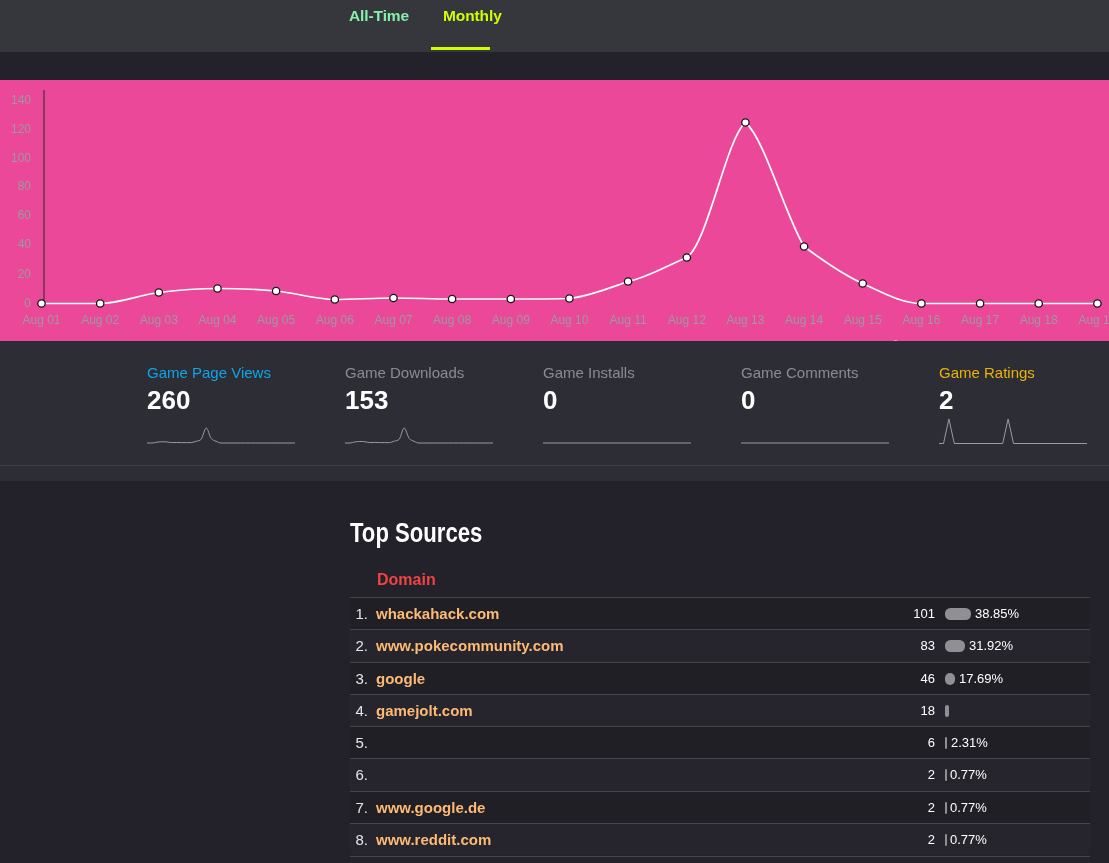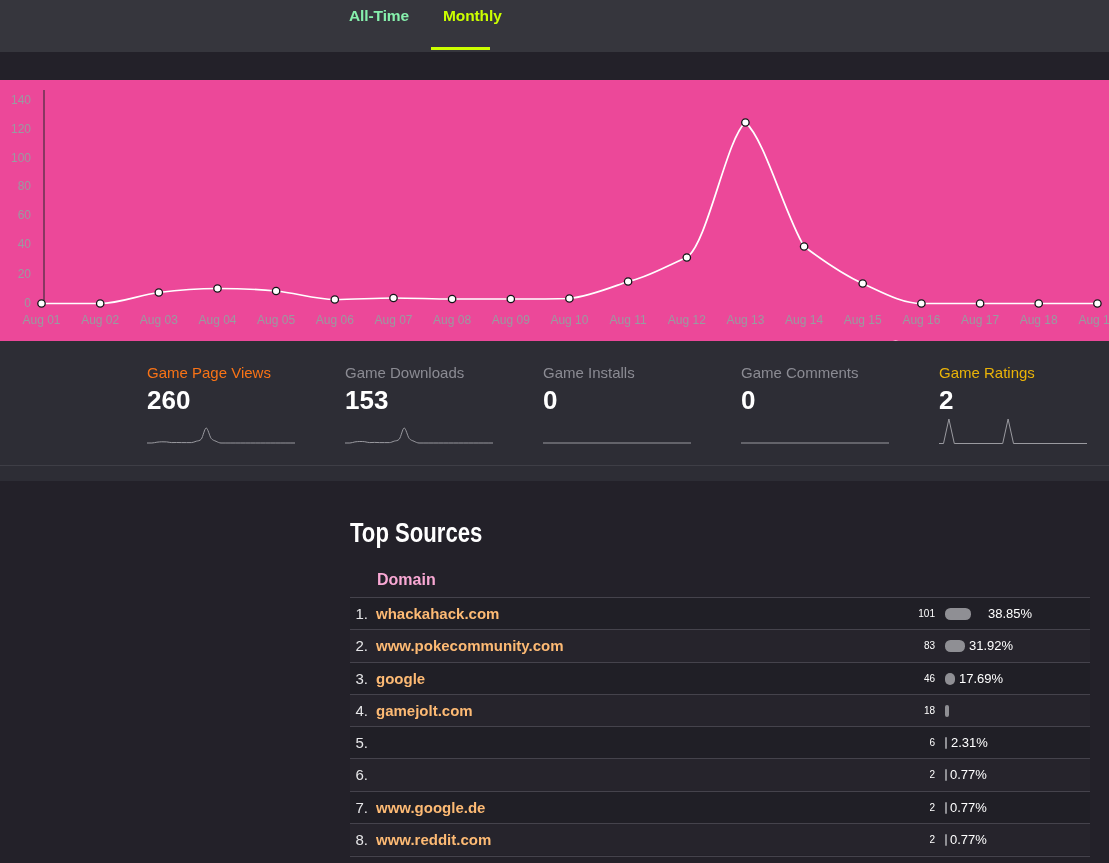--- a/index.html
+++ b/index.html
@@ -19,28 +19,28 @@
 
 #stats { position:absolute; left:0; top:341px; width:1109px; height:140px; background:#2d2d35; }
 #statline { position:absolute; left:0; top:124px; width:1109px; height:1px; background:#3e3e46; }
 .card { position:absolute; top:0; width:148px; }
 .card .lbl { position:absolute; top:23px; left:0; font-size:15px; color:#8b8b93; white-space:nowrap; }
 .card .val { position:absolute; top:44px; left:0; font-size:26px; font-weight:bold; color:#fff; }
 .card svg { position:absolute; top:86px; left:0; }
 
 
 #title { position:absolute; left:350px; top:517px; font-size:28px; font-weight:bold; color:#fff; transform:scaleX(0.79); transform-origin:0 0; white-space:nowrap; }
-#domhdr { position:absolute; left:377px; top:571px; font-size:16px; font-weight:bold; color:#f9a8d4;text-align:right; }
+#domhdr { position:absolute; left:377px; top:571px; font-size:16px; font-weight:bold; color:#ef4444;text-align:right; }
 #table { position:absolute; left:350px; top:597px; width:740px; }
 .row { position:relative; width:740px; height:32.3px; border-top:1px solid #45434c; }
 .row.odd { background:#201f26; }
 .row.even { background:#26242c; }
 .num { position:absolute; left:0; top:0; width:18px; height:32.3px; line-height:32.3px; text-align:right; font-size:15px; color:#e6e6e8; }
 .dom { position:absolute; left:26px; top:0; height:32.3px; line-height:32.3px; font-size:15px; font-weight:bold; color:#fdba74; }
-.cnt { position:absolute; left:505px; top:0; width:80px; height:32.3px; line-height:32.3px; text-align:right; font-size:10px; color:#fff; }
+.cnt { position:absolute; left:505px; top:0; width:80px; height:32.3px; line-height:32.3px; text-align:right; font-size:13px; color:#fff; }
 .bar { position:absolute; left:595px; top:10px; height:12px; border-radius:5.5px; background:#8f8f94; }
 .pct { position:absolute; top:0; height:32.3px; line-height:32.3px; font-size:13px; color:#fff; }
 #tbl-bottom { position:absolute; left:350px; top:855.9px; width:740px; height:1px; background:#45434c; }
 </style>
 </head>
 <body>
 <div id="topbar">
   <span class="tab" id="tab1">All-Time</span>
   <span class="tab" id="tab2">Monthly</span>
   <div id="underline"></div>
@@ -102,21 +102,21 @@
         <circle cx="1038.7" cy="223.5" r="3.7" stroke="#131316" stroke-width="1.3"></circle> 
         <circle cx="1097.4" cy="223.5" r="3.7" stroke="#131316" stroke-width="1.3"></circle>
   </g>
   <circle cx="895.7" cy="267.8" r="7.2" fill="#ffffff"></circle>
   <text x="906.5" y="272" fill="#d6d6d8" font-size="13.5" font-family="Liberation Sans">Views</text>
 </svg>
 </div>
 
 <div id="stats">
   <div class="card" style="left:147px;">
-    <div class="lbl" style="color:#f97316;">Game Page Views</div>
+    <div class="lbl" style="color:#0ea5e9;">Game Page Views</div>
     <div class="val">260</div>
     <svg width="148" height="18">
         <path d="M0.0 16.0C1.6 16.0 3.3 16.0 4.9 16.0C6.6 16.0 8.2 15.4 9.9 15.2C11.5 15.0 13.2 14.8 14.8 14.8C16.4 14.8 18.1 14.8 19.7 14.9C21.4 15.0 23.0 15.6 24.7 15.6C26.3 15.6 28.0 15.5 29.6 15.5C31.2 15.5 32.9 15.6 34.5 15.6C36.2 15.6 37.8 15.6 39.5 15.6C41.1 15.6 42.8 15.6 44.4 15.6C46.0 15.6 47.7 14.7 49.3 14.2C51.0 13.7 52.6 14.1 54.3 12.1C55.9 10.1 57.6 1.0 59.2 1.0C60.8 1.0 62.5 9.1 64.1 11.3C65.8 13.5 67.4 13.5 69.1 14.3C70.7 15.1 72.4 16.0 74.0 16.0C75.6 16.0 77.3 16.0 78.9 16.0C80.6 16.0 82.2 16.0 83.9 16.0C85.5 16.0 87.2 16.0 88.8 16.0C90.4 16.0 92.1 16.0 93.7 16.0C95.4 16.0 97.0 16.0 98.7 16.0C100.3 16.0 102.0 16.0 103.6 16.0C105.2 16.0 106.9 16.0 108.5 16.0C110.2 16.0 111.8 16.0 113.5 16.0C115.1 16.0 116.8 16.0 118.4 16.0C120.0 16.0 121.7 16.0 123.3 16.0C125.0 16.0 126.6 16.0 128.3 16.0C129.9 16.0 131.6 16.0 133.2 16.0C134.8 16.0 136.5 16.0 138.1 16.0C139.8 16.0 141.4 16.0 143.1 16.0C144.7 16.0 146.4 16.0 148.0 16.0" fill="none" stroke="#9a9aa0" stroke-width="1"></path>
       </svg>
   </div>
   <div class="card" style="left:345px;">
     <div class="lbl">Game Downloads</div>
     <div class="val">153</div>
     <svg width="148" height="18">
         <path d="M0.0 16.0C1.6 16.0 3.3 16.0 4.9 16.0C6.6 16.0 8.2 15.2 9.9 14.9C11.5 14.7 13.2 14.5 14.8 14.5C16.4 14.5 18.1 14.5 19.7 14.7C21.4 14.9 23.0 15.6 24.7 15.6C26.3 15.6 28.0 15.4 29.6 15.4C31.2 15.4 32.9 15.6 34.5 15.6C36.2 15.6 37.8 15.6 39.5 15.6C41.1 15.6 42.8 15.6 44.4 15.6C46.0 15.6 47.7 14.6 49.3 14.1C51.0 13.6 52.6 14.0 54.3 12.1C55.9 10.3 57.6 1.0 59.2 1.0C60.8 1.0 62.5 9.1 64.1 11.3C65.8 13.5 67.4 13.5 69.1 14.3C70.7 15.1 72.4 16.0 74.0 16.0C75.6 16.0 77.3 16.0 78.9 16.0C80.6 16.0 82.2 16.0 83.9 16.0C85.5 16.0 87.2 16.0 88.8 16.0C90.4 16.0 92.1 16.0 93.7 16.0C95.4 16.0 97.0 16.0 98.7 16.0C100.3 16.0 102.0 16.0 103.6 16.0C105.2 16.0 106.9 16.0 108.5 16.0C110.2 16.0 111.8 16.0 113.5 16.0C115.1 16.0 116.8 16.0 118.4 16.0C120.0 16.0 121.7 16.0 123.3 16.0C125.0 16.0 126.6 16.0 128.3 16.0C129.9 16.0 131.6 16.0 133.2 16.0C134.8 16.0 136.5 16.0 138.1 16.0C139.8 16.0 141.4 16.0 143.1 16.0C144.7 16.0 146.4 16.0 148.0 16.0" fill="none" stroke="#9a9aa0" stroke-width="1"></path>
@@ -147,21 +147,21 @@
 </div>
 
 <div id="title">Top Sources</div>
 <div id="domhdr">Domain</div>
 <div id="table">
   <div class="row odd">
       <span class="num">1.</span>
       <span class="dom">whackahack.com</span>
       <span class="cnt">101</span>
       <span class="bar" style="width:26px;"></span>
-      <span class="pct" style="left:638px;">38.85%</span>
+      <span class="pct" style="left:625px;">38.85%</span>
     </div>
   <div class="row even">
       <span class="num">2.</span>
       <span class="dom">www.pokecommunity.com</span>
       <span class="cnt">83</span>
       <span class="bar" style="width:20px;"></span>
       <span class="pct" style="left:619px;">31.92%</span>
     </div>
   <div class="row odd">
       <span class="num">3.</span>

